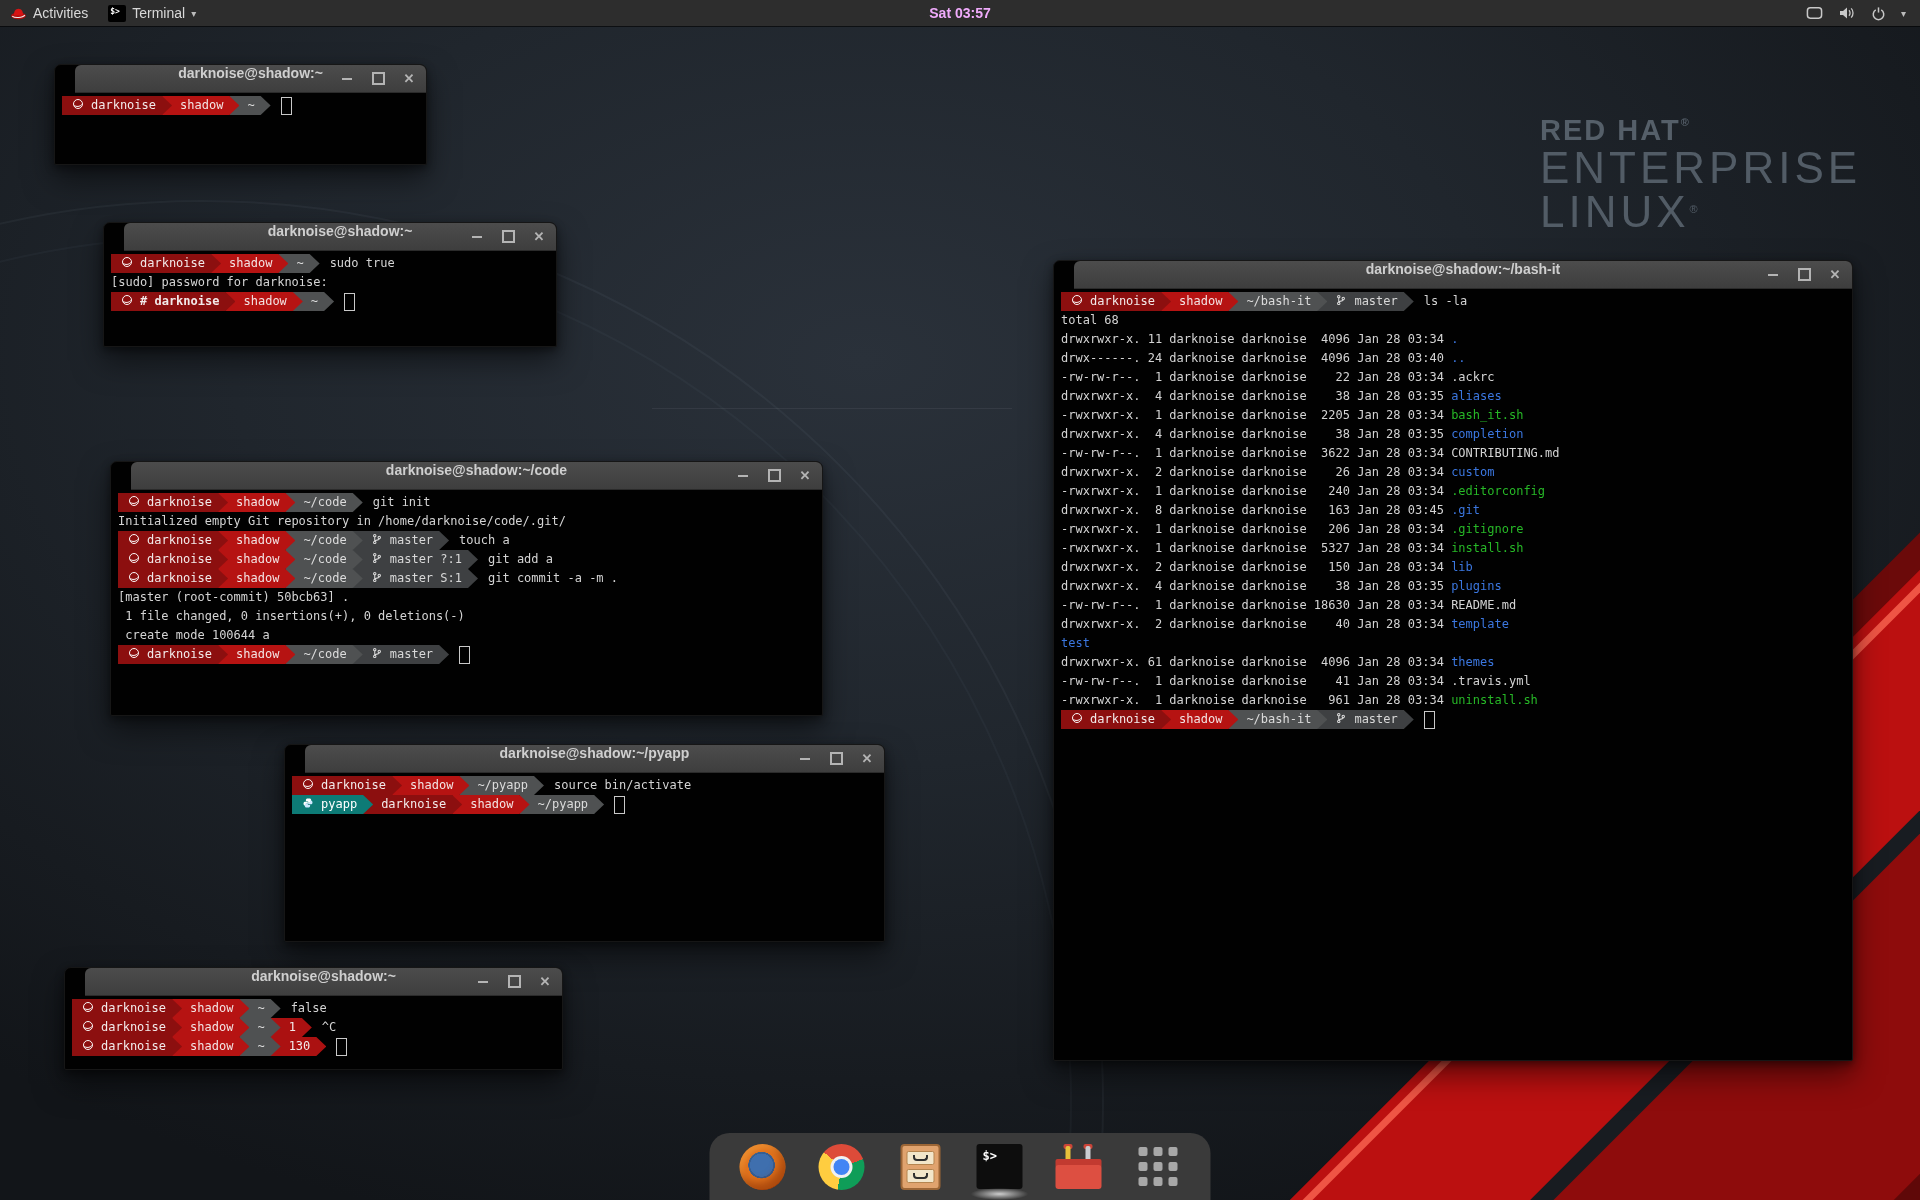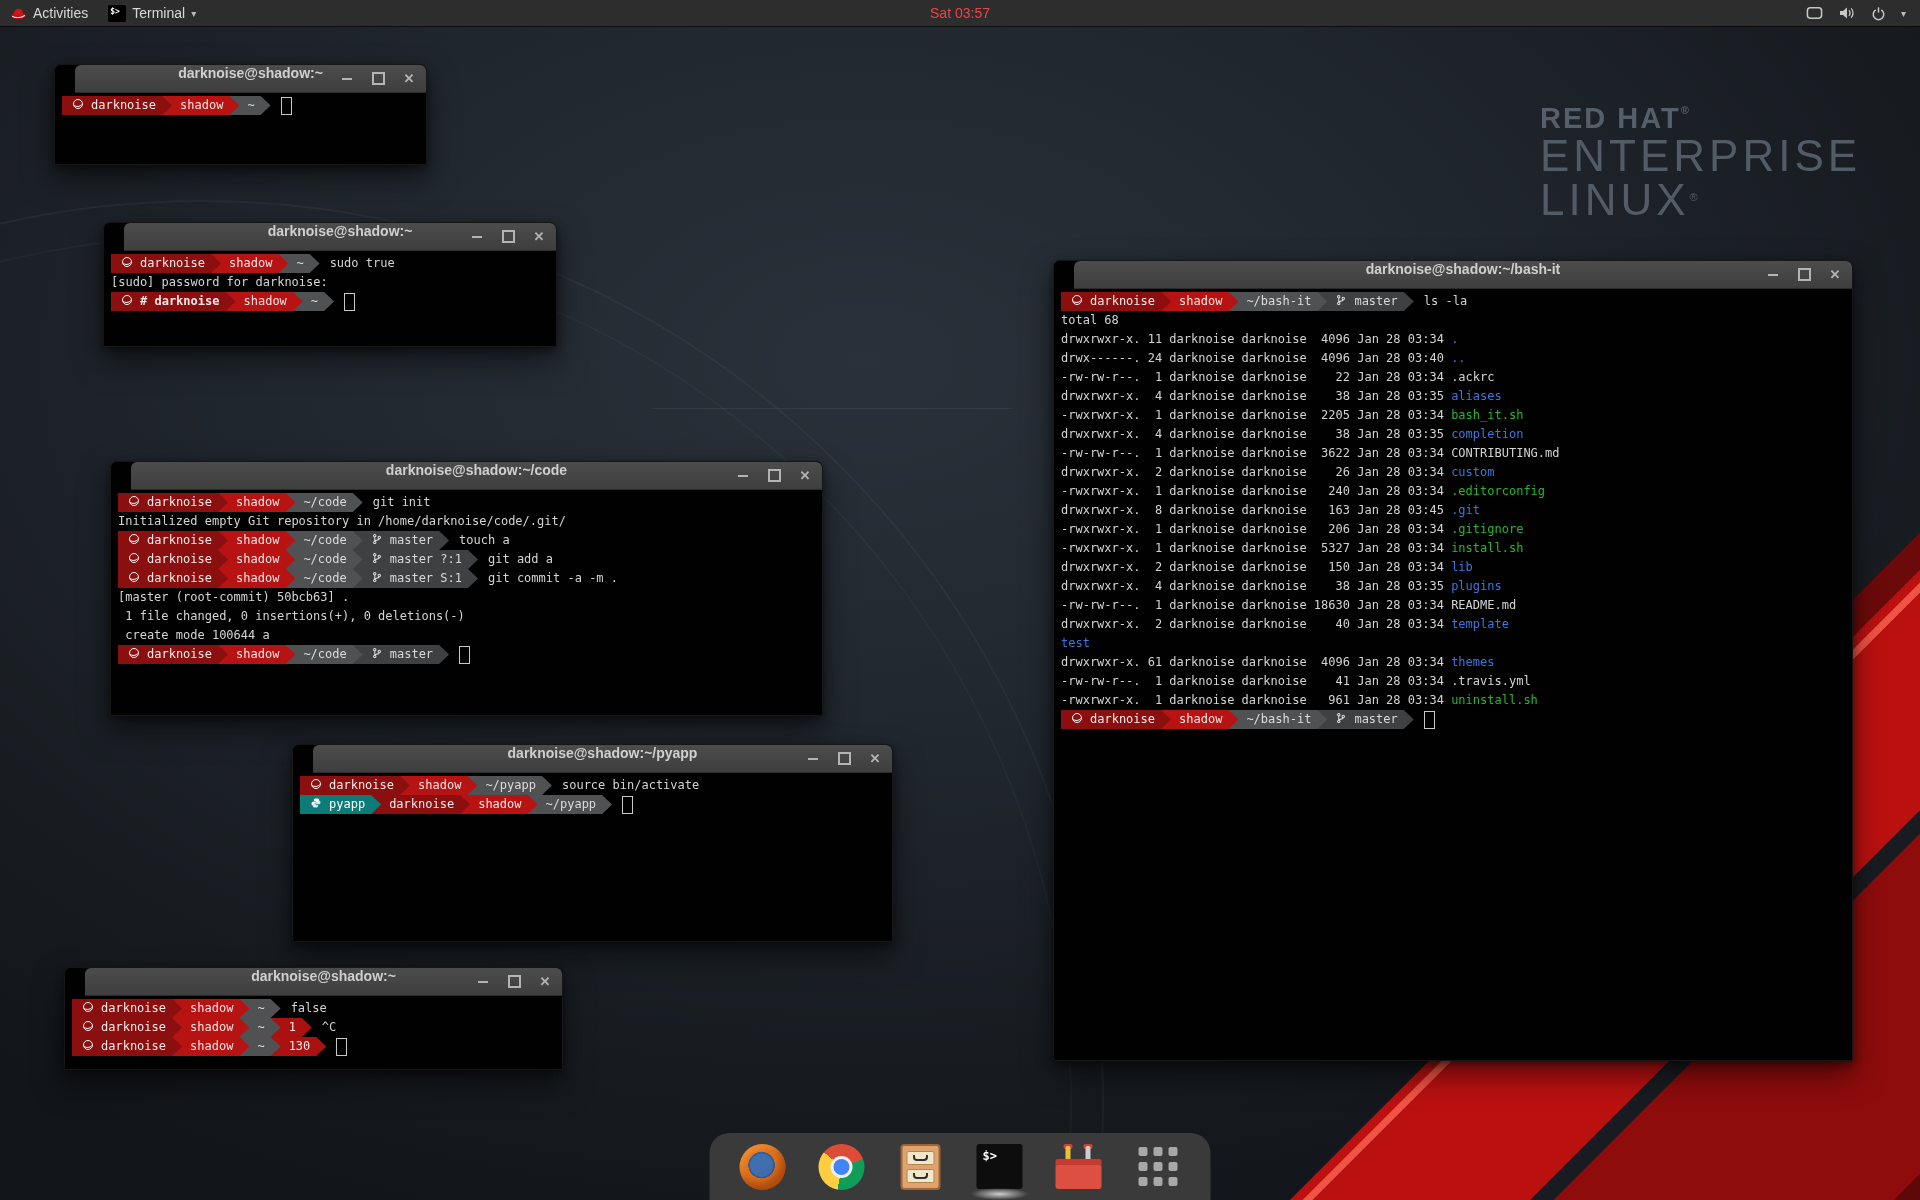--- a/index.html
+++ b/index.html
@@ -20,55 +20,55 @@
   .arc2{left:-660px;top:236px;width:1728px;height:1728px;border-color:rgba(190,205,220,0.04);}
   .hline{position:absolute;left:652px;top:408px;width:360px;height:1px;background:rgba(220,230,240,0.07);}
   .stripe{position:absolute;transform:rotate(-45deg);}
   .stripe-corner{left:1450px;top:970px;width:1000px;height:300px;background:#5f0808;}
   .stripe-dark{left:1190px;top:890px;width:1400px;height:260px;background:#8e0c0c;}
   .stripe-gap{left:1090px;top:908px;width:1400px;height:46px;background:#181c21;}
   .stripe-bright{left:1030px;top:795px;width:1400px;height:170px;background:#bb1010;}
   .stripe-line{left:1018px;top:786px;width:1400px;height:7px;background:#ef5545;}
   .stripe-edge{left:1790px;top:520px;width:300px;height:36px;background:#6b0a0a;}
   
-  .rhel-logo{position:absolute;left:1540px;top:104px;color:#555f69;line-height:1.02;user-select:none;}
+  .rhel-logo{position:absolute;left:1540px;top:116px;color:#555f69;line-height:1.02;user-select:none;}
   .rhel-logo .l1{font-size:29px;font-weight:700;letter-spacing:2px;}
   .rhel-logo .l2,.rhel-logo .l3{font-size:44px;font-weight:300;letter-spacing:4px;color:#525c66;}
   .rhel-logo sup{font-size:11px;vertical-align:14px;}
   
   .topbar{position:absolute;left:0;top:0;width:100%;height:26px;background:#2d2d2d;
     color:#d8d8d8;font-size:14px;display:flex;align-items:center;z-index:60;
     box-shadow:0 1px 0 rgba(0,0,0,.6);}
   .tb-left{display:flex;align-items:center;height:100%;}
   .tb-item{display:flex;align-items:center;gap:6px;padding:0 10px;height:100%;cursor:default;}
   .tb-redhat{width:17px;height:17px;display:inline-block;}
   .tb-termicon{width:18px;height:17px;background:#000;border-radius:2px;color:#fff;
     font:700 8px "DejaVu Sans Mono",monospace;display:flex;align-items:flex-start;justify-content:flex-start;
     padding:2px 0 0 2px;box-sizing:border-box;}
   .tb-caret{font-size:10px;color:#bbb;}
-  .tb-clock{position:absolute;left:50%;transform:translateX(-50%);font-weight:400;color:#ef4444;}
+  .tb-clock{position:absolute;left:50%;transform:translateX(-50%);font-weight:700;color:#f0abfc;}
   .tb-right{margin-left:auto;display:flex;align-items:center;gap:15px;padding-right:14px;height:100%;}
   .tb-right svg{display:block;}
   
   .twin{position:absolute;background:#010101;border:1px solid #161616;border-radius:7px 7px 2px 2px;
     box-shadow:0 14px 30px rgba(0,0,0,.5),0 3px 8px rgba(0,0,0,.45);box-sizing:border-box;}
   .titlebar{height:27px;background:linear-gradient(#4c4c4c,#3e3e3e);border-bottom:1px solid #2b2b2b;
     border-radius:6px 6px 0 0;position:relative;display:flex;align-items:flex-start;justify-content:center;margin-left:20px;}
   .title{font-size:14px;font-weight:700;color:#cfcfcf;}
   .winbtns{position:absolute;right:10px;top:0;height:100%;display:flex;align-items:center;gap:17px;}
   .wbtn{display:inline-flex;align-items:center;justify-content:center;width:14px;height:14px;color:#b4b4b4;cursor:default;}
   .wbtn.min::before{content:"";width:10px;height:2px;background:#b4b4b4;}
   .wbtn.max::before{content:"";width:9px;height:9px;border:2px solid #b4b4b4;}
   .wbtn.close{font-size:13px;font-weight:700;}
   .tbody{padding:3px 0 0 7px;overflow:hidden;position:relative;height:calc(100% - 28px);box-sizing:border-box;}
   
   .w1{left:54px;top:64px;width:373px;height:101px;}
   .w2{left:103px;top:222px;width:454px;height:125px;}
   .w3{left:110px;top:461px;width:713px;height:255px;}
-  .w4{left:292px;top:744px;width:601px;height:198px;}
+  .w4{left:284px;top:744px;width:601px;height:198px;}
   .w5{left:64px;top:967px;width:499px;height:103px;}
   .w6{left:1053px;top:260px;width:800px;height:801px;}
   
   .tline{height:19px;display:flex;align-items:stretch;white-space:pre;
     font-family:"DejaVu Sans Mono",monospace;font-size:12px;line-height:19px;color:var(--term-text,#d4d4d4);}
   .seg{position:relative;display:inline-block;height:19px;padding:0 16px 0 10px;margin-right:-10px;
     clip-path:polygon(0 0,calc(100% - 10px) 0,100% 50%,calc(100% - 10px) 100%,0 100%);}
   .seg + .seg{padding-left:18px;}
   .seg-user{background:var(--user-bg);color:#f2eaea;}
   .seg-host{background:var(--host-bg);color:#f3e3e3;}

